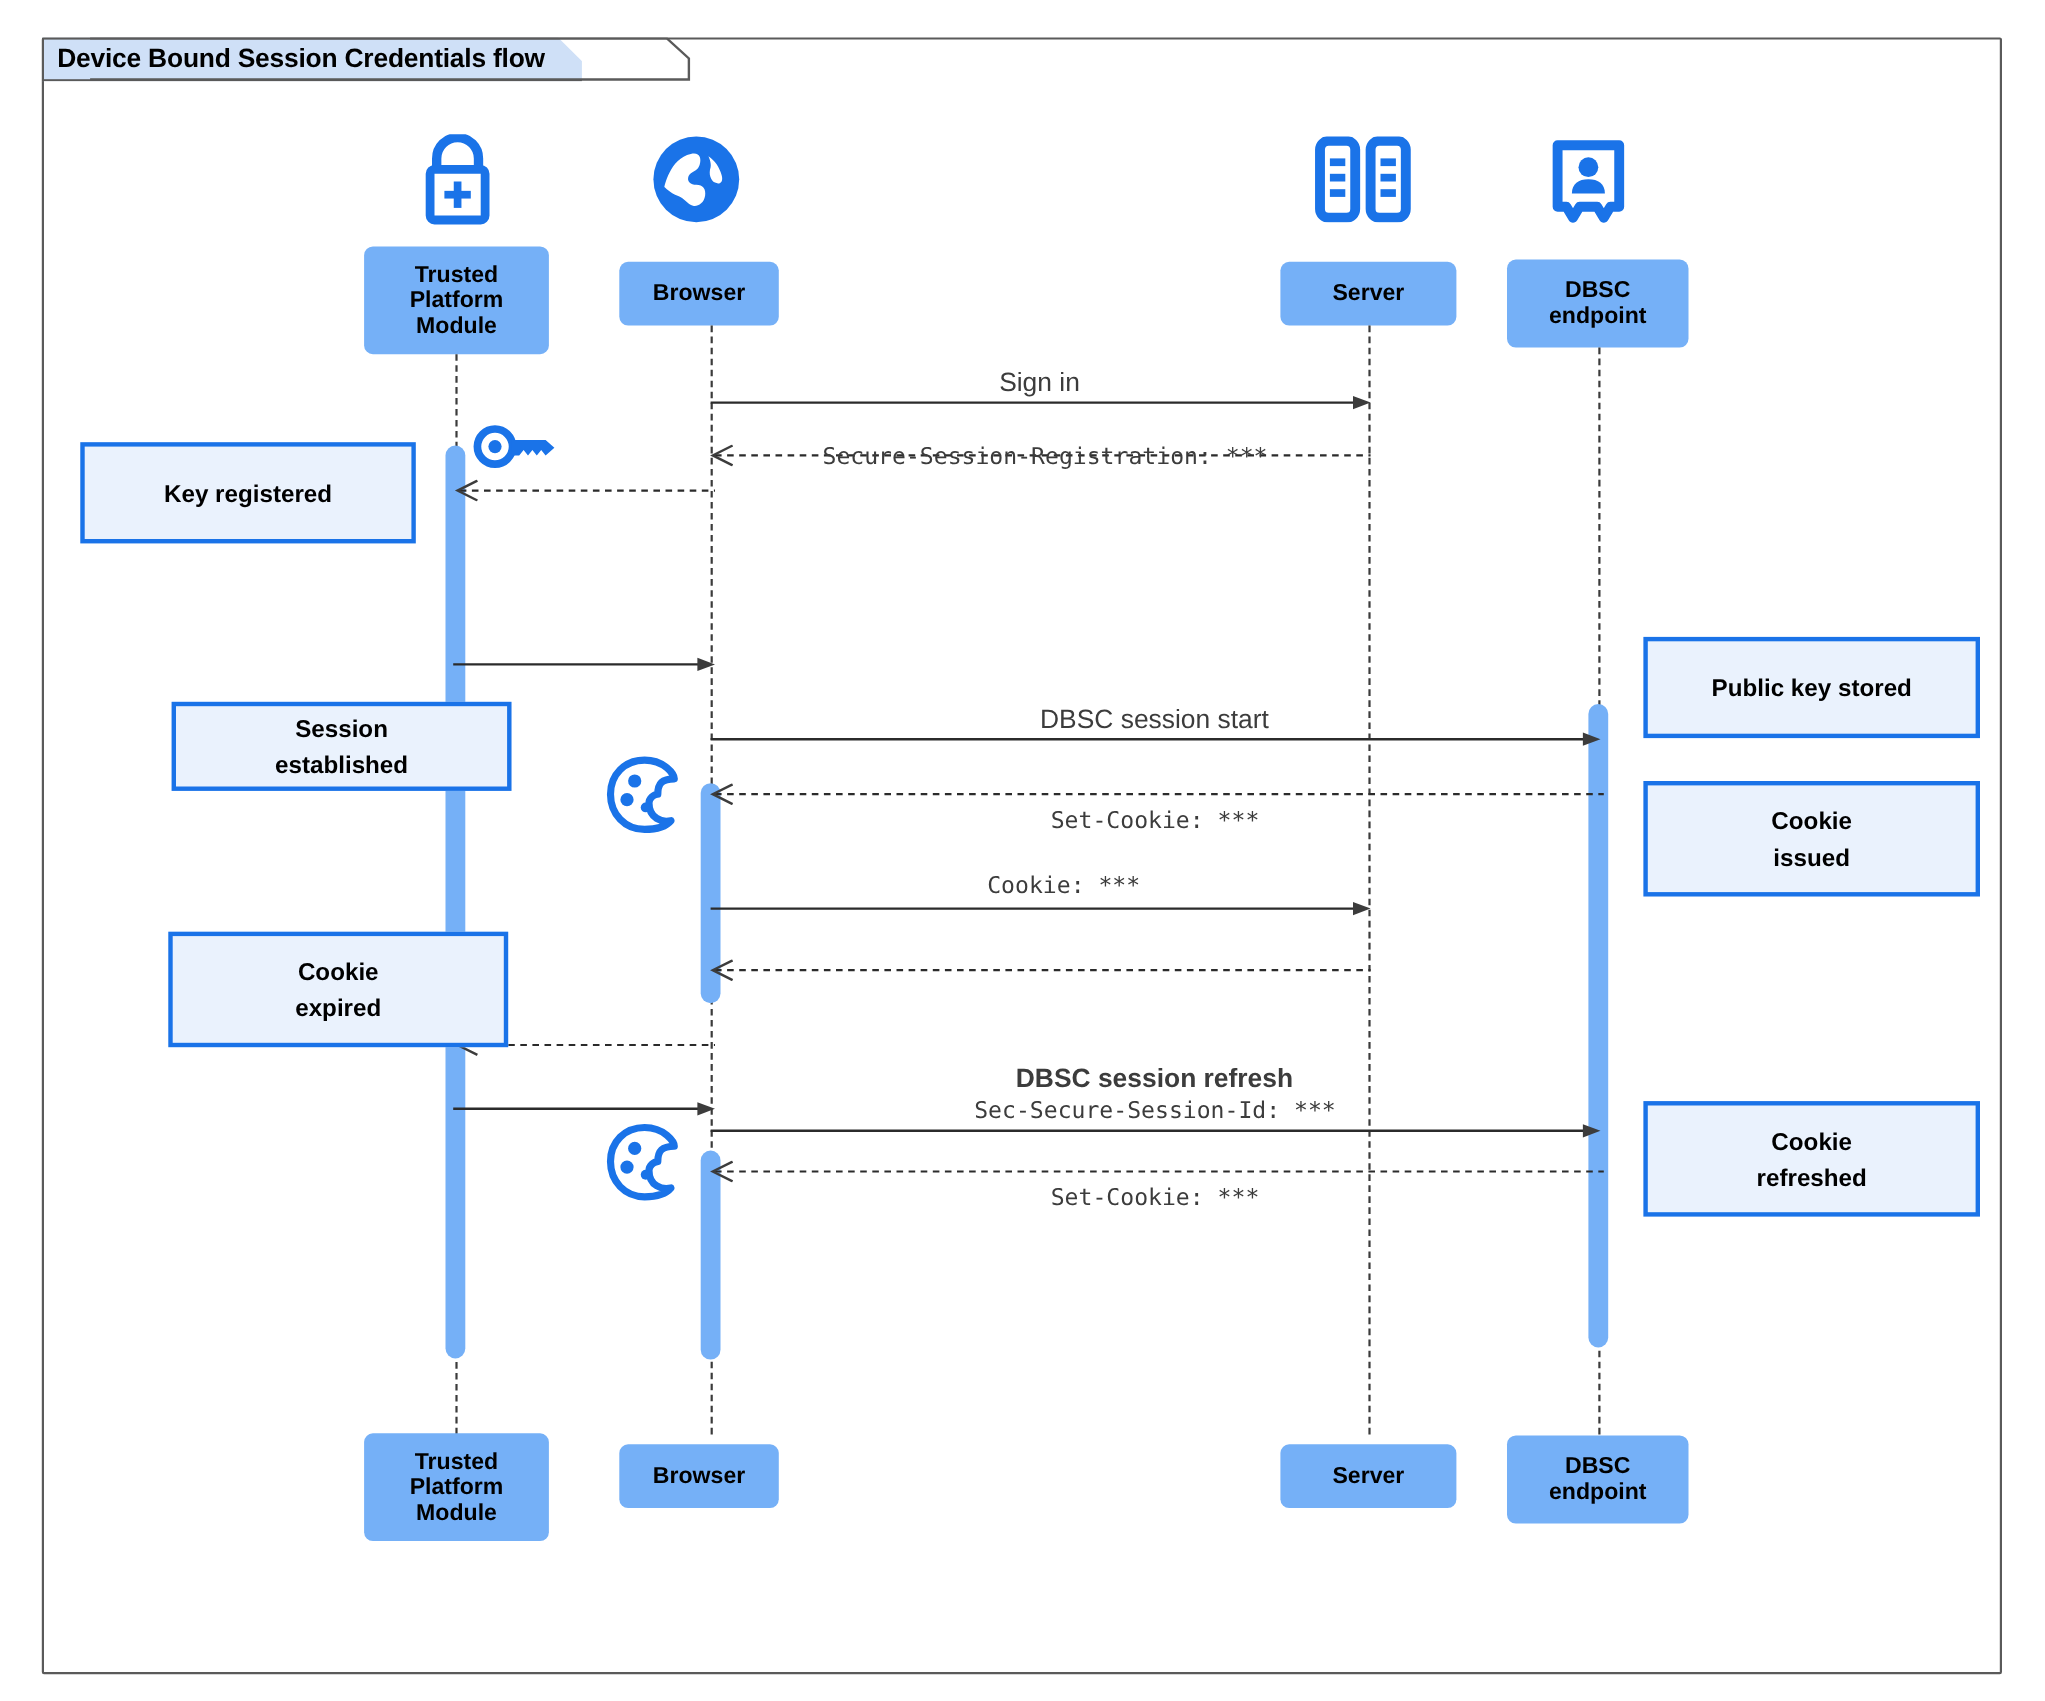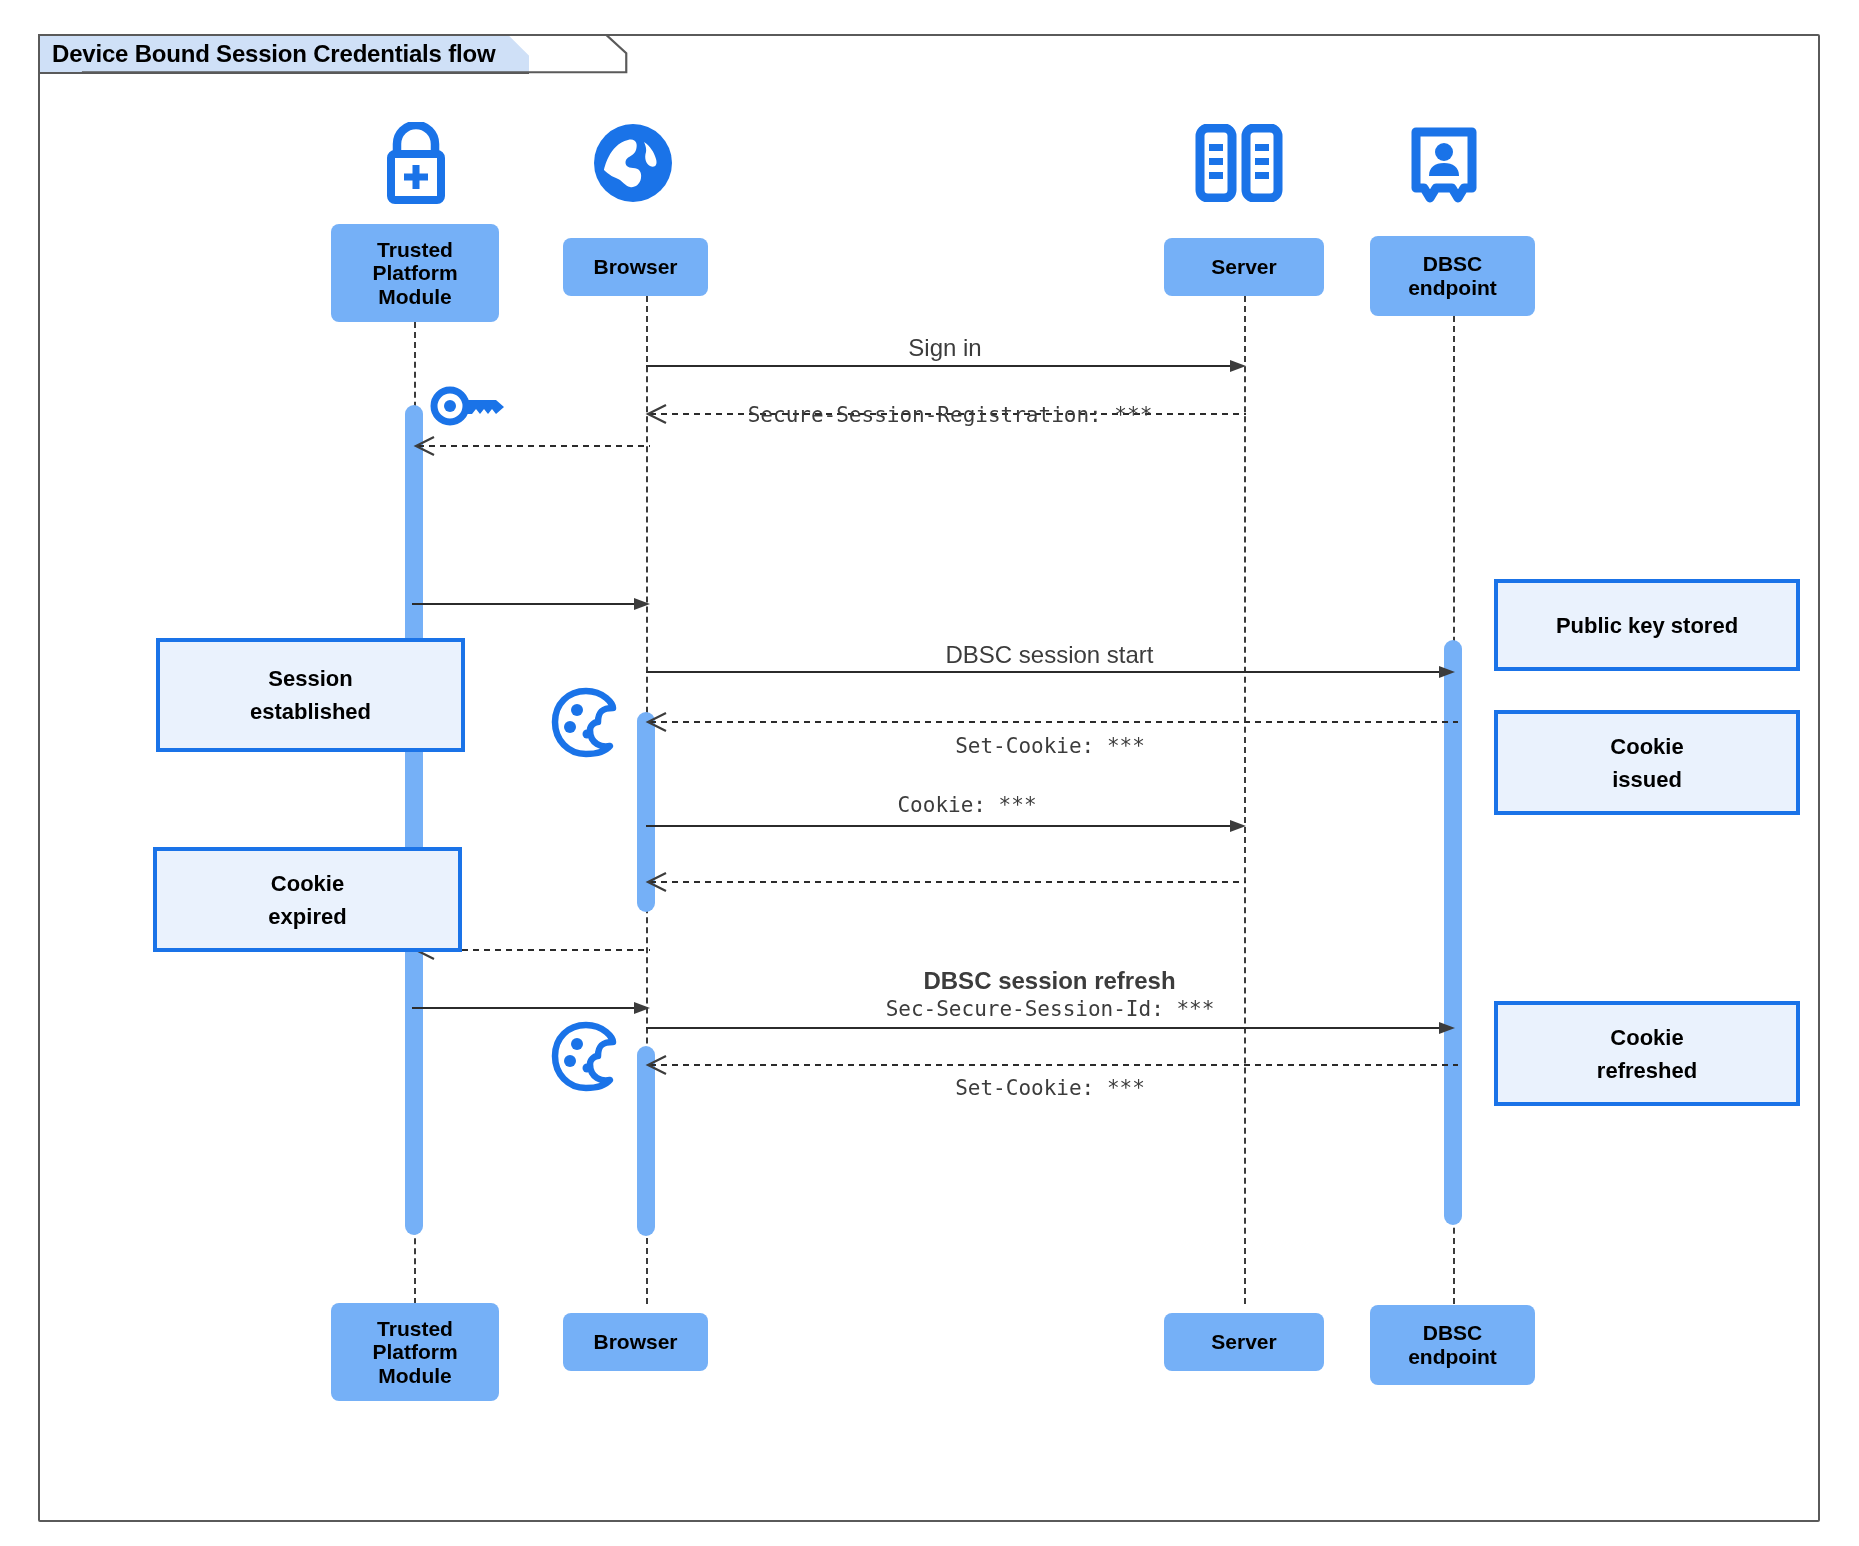--- a/index.html
+++ b/index.html
@@ -278,22 +278,25 @@
     <circle cx="20" cy="41" r="6" fill="#1a73e8"></circle>
     <circle cx="37" cy="48" r="4.5" fill="#1a73e8"></circle>
   </svg>
 
   <svg class="icon" style="left:640px; top:1055px;" width="825" height="20" viewBox="0 0 825 20">
     <line x1="10" y1="10" x2="818" y2="10" stroke="#2b2b2b" stroke-width="2" stroke-dasharray="6,5"></line>
     <path d="M26 1 L8 10 L26 19" fill="none" stroke="#3c3c3c" stroke-width="2.2"></path>
   </svg>
   <div class="msg-label mono" style="left:650px; top:1075px; width:800px;">Set-Cookie: ***</div>
 
-
-  <div class="note" style="left:156px; top:638px; width:309px; height:114px;align-items:center;">
+  <div class="note" style="left:73px; top:402px; width:305px; height:92px;">
+    <span>Key registered</span>
+  </div>
+
+  <div class="note" style="left:156px; top:638px; width:309px; height:81px;align-items:center;">
     <span>
       <span>Session</span><br>
       <span>established</span>
     </span>
   </div>
 
   <div class="note" style="left:153px; top:847px; width:309px; height:105px;">
     <span>
       <span>Cookie</span><br>
       <span>expired</span>

